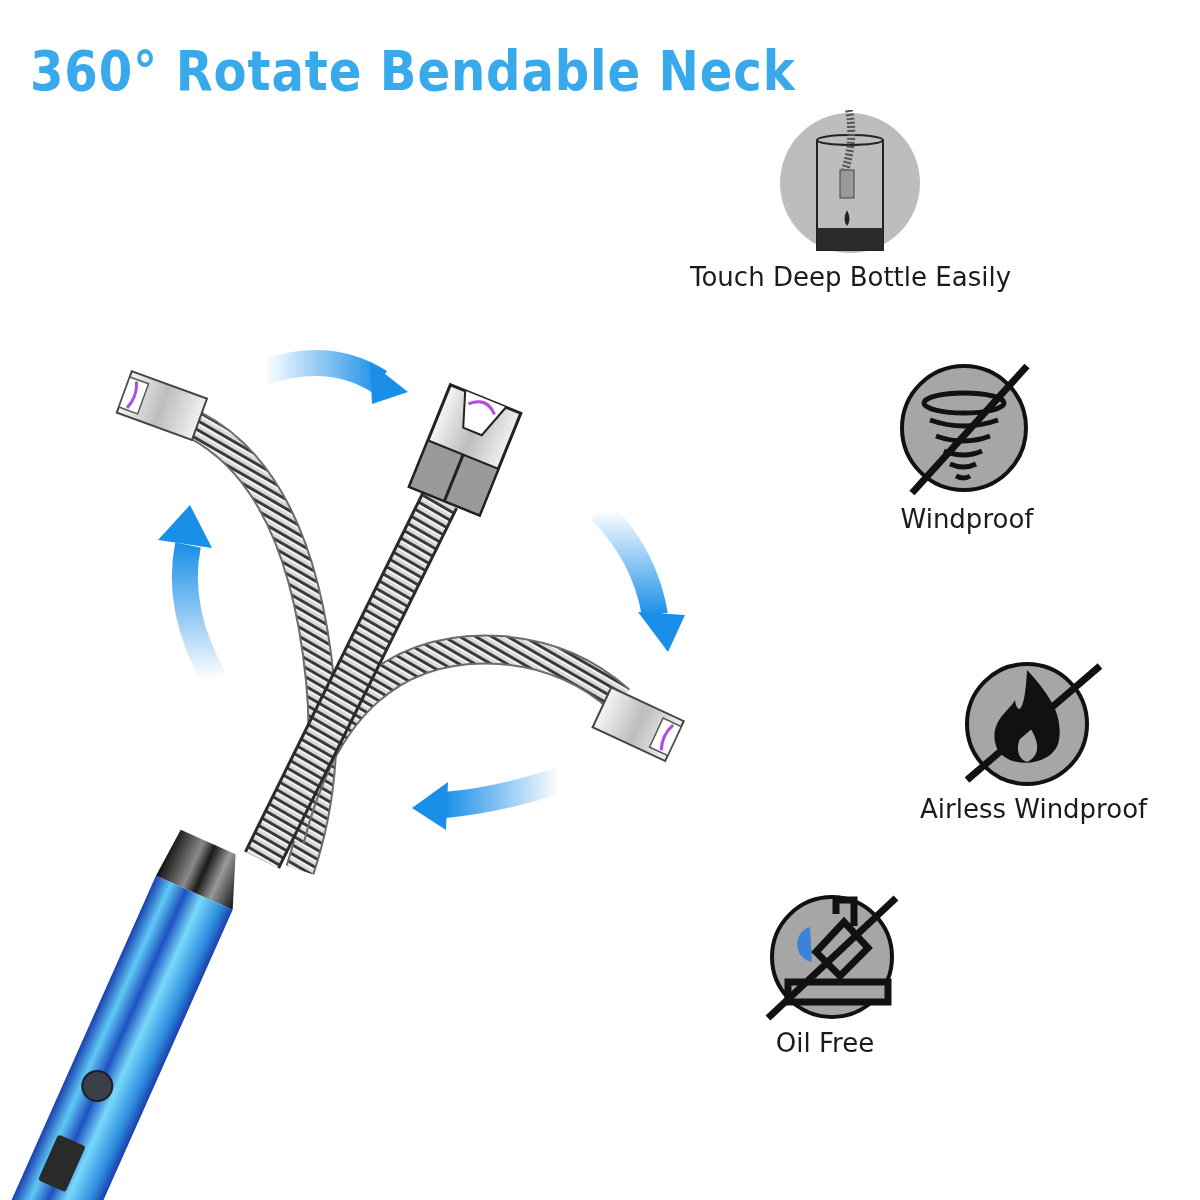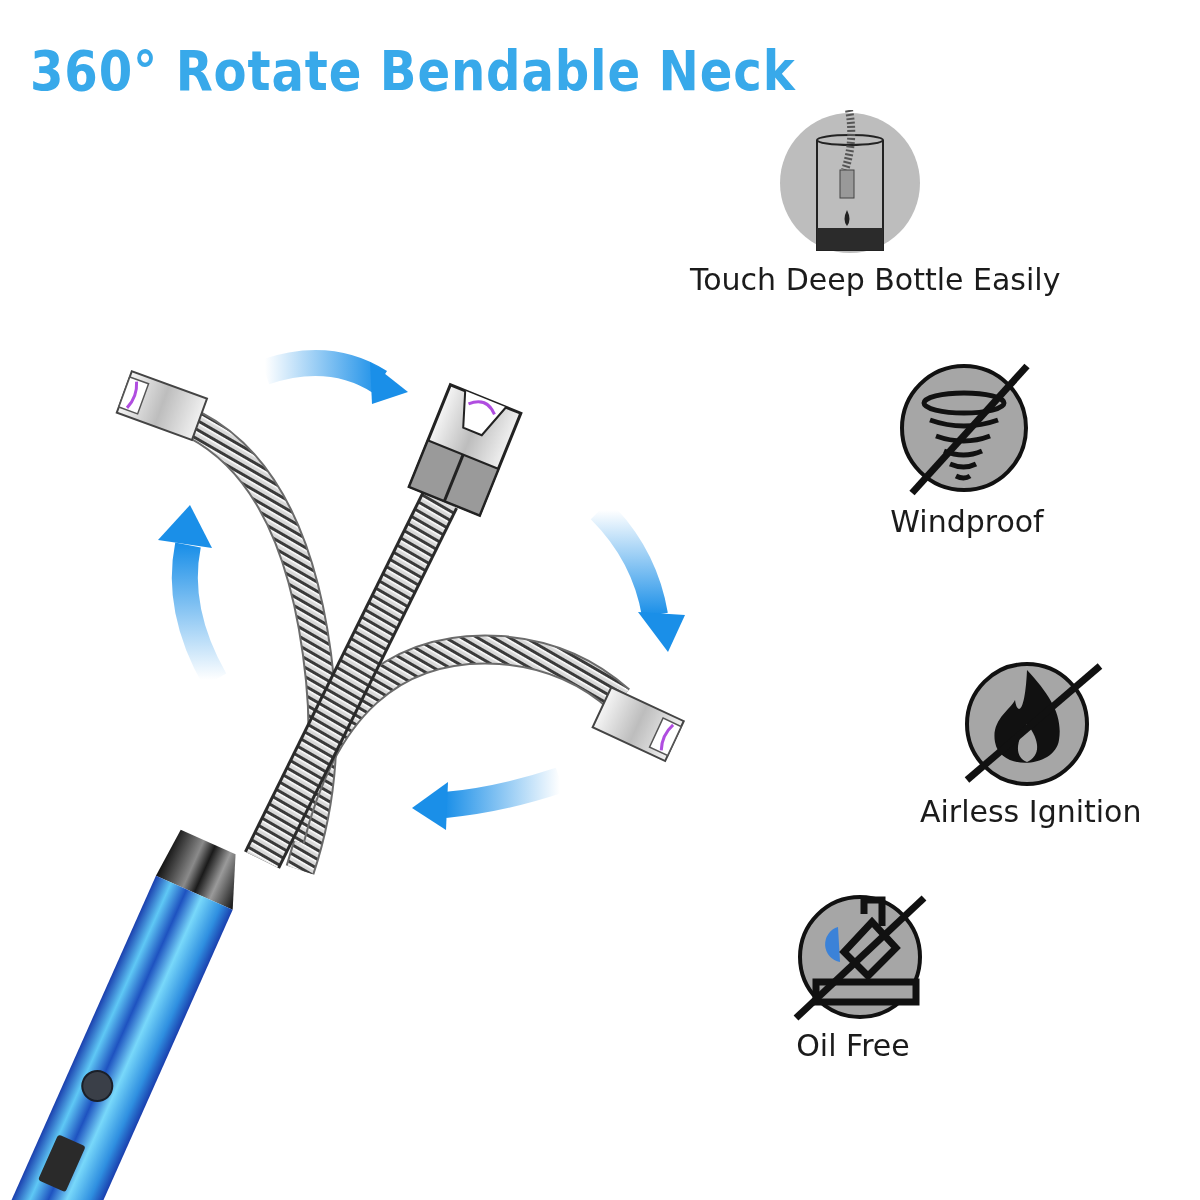--- a/index.html
+++ b/index.html
@@ -12,21 +12,21 @@
       position: absolute; left: 30px; top: 38px;
       font-family: "DejaVu Sans", sans-serif;
       font-weight: bold; font-size: 56px; letter-spacing: 1px;
       color: #38a9ea; transform: scaleX(0.86); transform-origin: left top;
       white-space: nowrap;
     }
     .scene { position: absolute; left: 0; top: 0; }
     .feature { position: absolute; text-align: center; }
     .feature .icon { display: block; margin: 0 auto; }
     .feature .label {
-      display: block; font-size: 30px; color: #1b1b1b; margin-top: 6px;
+      display: block; font-size: 26px; color: #1b1b1b; margin-top: 6px;
       font-family: "DejaVu Sans", sans-serif; white-space: nowrap;
     }
   </style>
 </head>
 <body>
 
 <div class="title">360° Rotate Bendable Neck</div>
 
 <svg class="scene" width="1200" height="1200" viewBox="0 0 1200 1200">
   <defs>
@@ -159,24 +159,24 @@
   <span class="label">Windproof</span>
 </div>
 
 <div class="feature" style="left:920px; top:660px; width:220px;">
   <svg class="icon" width="150" height="128" viewBox="0 0 150 128">
     <circle cx="72" cy="64" r="60" fill="#a6a6a6" stroke="#111" stroke-width="4"></circle>
     <path d="M72 10 C95 35 108 55 104 80 C100 108 45 112 40 82 C36 60 55 50 60 40 C62 55 70 55 72 10 Z" fill="#111"></path>
     <path d="M72 64 C85 80 86 96 72 102 C58 96 62 80 72 64 Z" fill="#a6a6a6"></path>
     <line x1="12" y1="120" x2="145" y2="6" stroke="#111" stroke-width="7"></line>
   </svg>
-  <span class="label">Airless Ignition</span>
+  <span class="label">Airless Windproof</span>
 </div>
 
-<div class="feature" style="left:748px; top:892px; width:210px;">
+<div class="feature" style="left:720px; top:892px; width:210px;">
   <svg class="icon" width="150" height="130" viewBox="0 0 150 130">
     <circle cx="82" cy="65" r="60" fill="#a6a6a6" stroke="#111" stroke-width="4"></circle>
     <path d="M60 35 A18 18 0 0 0 62 70 Z" fill="#3b82d8"></path>
     <rect x="62" y="90" width="100" height="20" fill="#a6a6a6" stroke="#111" stroke-width="7" transform="translate(-24 0)"></rect>
     <path d="M66 60 L94 30 L118 56 L90 84 Z" fill="none" stroke="#111" stroke-width="7"></path>
     <path d="M86 22 L86 8 L104 8 L104 34" fill="none" stroke="#111" stroke-width="7"></path>
     <line x1="18" y1="126" x2="146" y2="6" stroke="#111" stroke-width="7"></line>
   </svg>
   <span class="label">Oil Free</span>
 </div>

